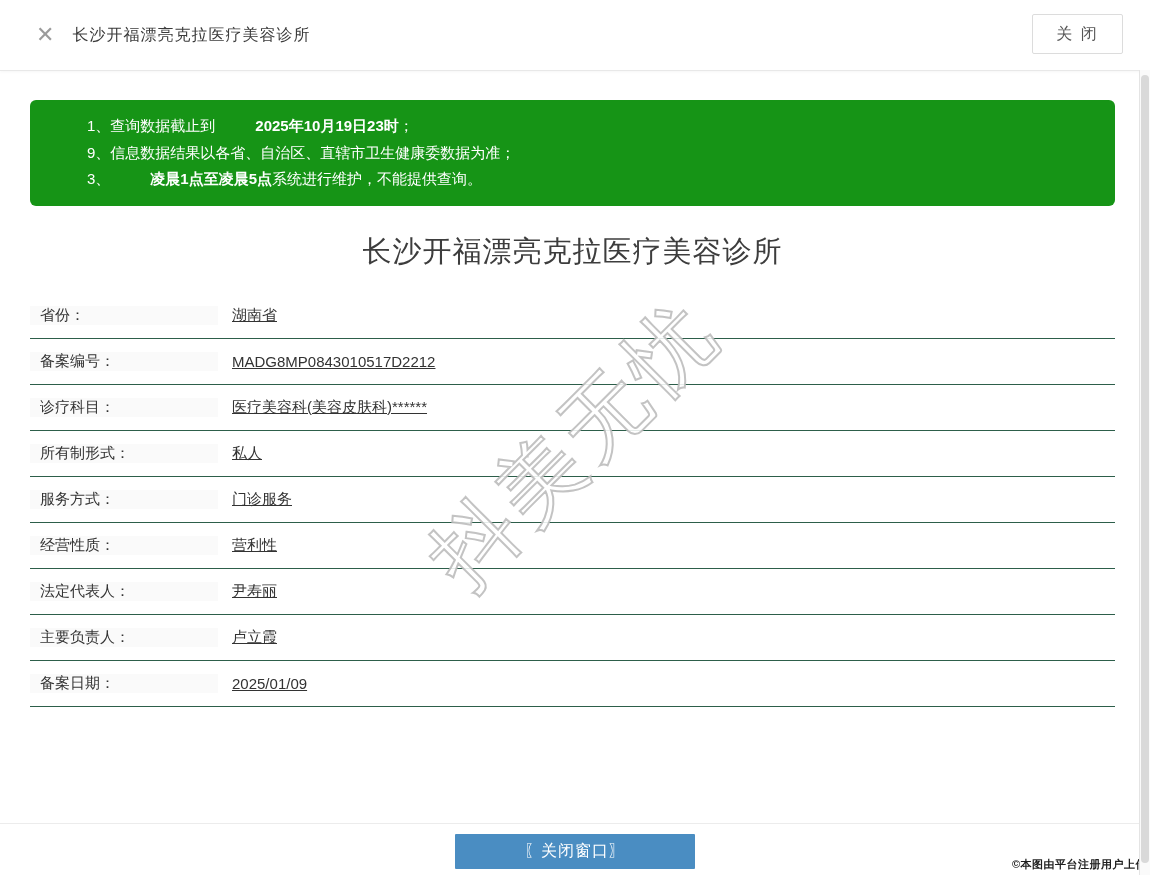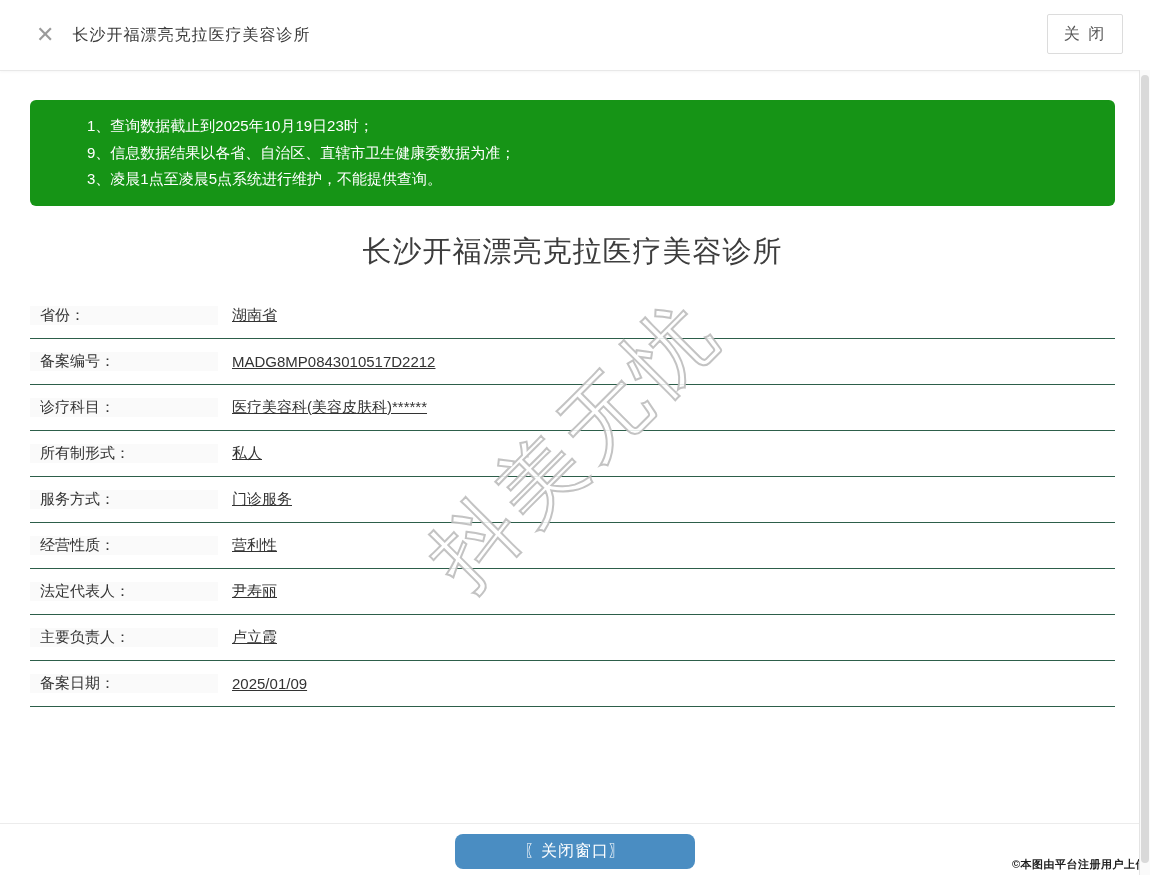--- a/index.html
+++ b/index.html
@@ -17,36 +17,36 @@
     display:flex;align-items:center;z-index:5;
   }
   .x-icon{
     margin-left:36px;font-size:22px;color:#9b9b9b;cursor:pointer;
     line-height:1;user-select:none;
   }
   .win-title{
     margin-left:18px;font-size:16px;color:#3a3a3a;letter-spacing:1px;
   }
   .hdr-close-btn{
-    position:absolute;right:27px;top:14px;width:76px;height:40px;
+    position:absolute;right:27px;top:14px;width:91px;height:40px;
     background:#fff;border:1px solid #dcdcdc;border-radius:2px;
     font-size:16px;color:#555;display:flex;align-items:center;justify-content:center;
     cursor:pointer;letter-spacing:2px;
     font-family:"Liberation Sans","DejaVu Sans",sans-serif;
   }
   
   .content{
     position:absolute;left:30px;top:100px;width:1085px;
   }
   
   .notice{
     background:#169416;border-radius:6px;
     padding:13px 20px 13px 57px;color:#fff;font-size:15px;line-height:26.5px;
   }
-  .notice b{font-weight:normal;}
+  .notice b{font-weight:bold;margin-left:40px;}
   
   .page-title{
     margin-top:26px;text-align:center;
     font-size:29px;font-weight:500;color:#3d3d3d;letter-spacing:1px;
   }
   
   .info-table{margin-top:21px;}
   .row{
     display:flex;height:46px;box-sizing:border-box;
     border-bottom:1px solid #2d5e4a;align-items:center;
@@ -70,21 +70,21 @@
     color:rgba(255,255,255,0.88);
     -webkit-text-stroke:2px rgba(185,185,185,0.85);
     pointer-events:none;font-weight:400;
   }
   
   .footer-divider{
     position:absolute;left:0;top:823px;width:1150px;height:1px;background:#ececec;
   }
   .close-window-btn{
     position:absolute;top:834px;left:50%;transform:translateX(-50%);
-    width:240px;height:35px;background:#4a8dc2;border:none;border-radius:8px;
+    width:240px;height:35px;background:#4a8dc2;border:none;border-radius:1px;
     color:#fff;font-size:16px;display:flex;align-items:center;justify-content:center;
     cursor:pointer;letter-spacing:1px;
     font-family:"Liberation Sans","DejaVu Sans",sans-serif;
   }
   .upload-note{
     position:absolute;right:3px;top:857px;font-size:11px;color:#1e1e1e;
     font-weight:bold;letter-spacing:0.5px;
   }
   
   .scrollbar{

